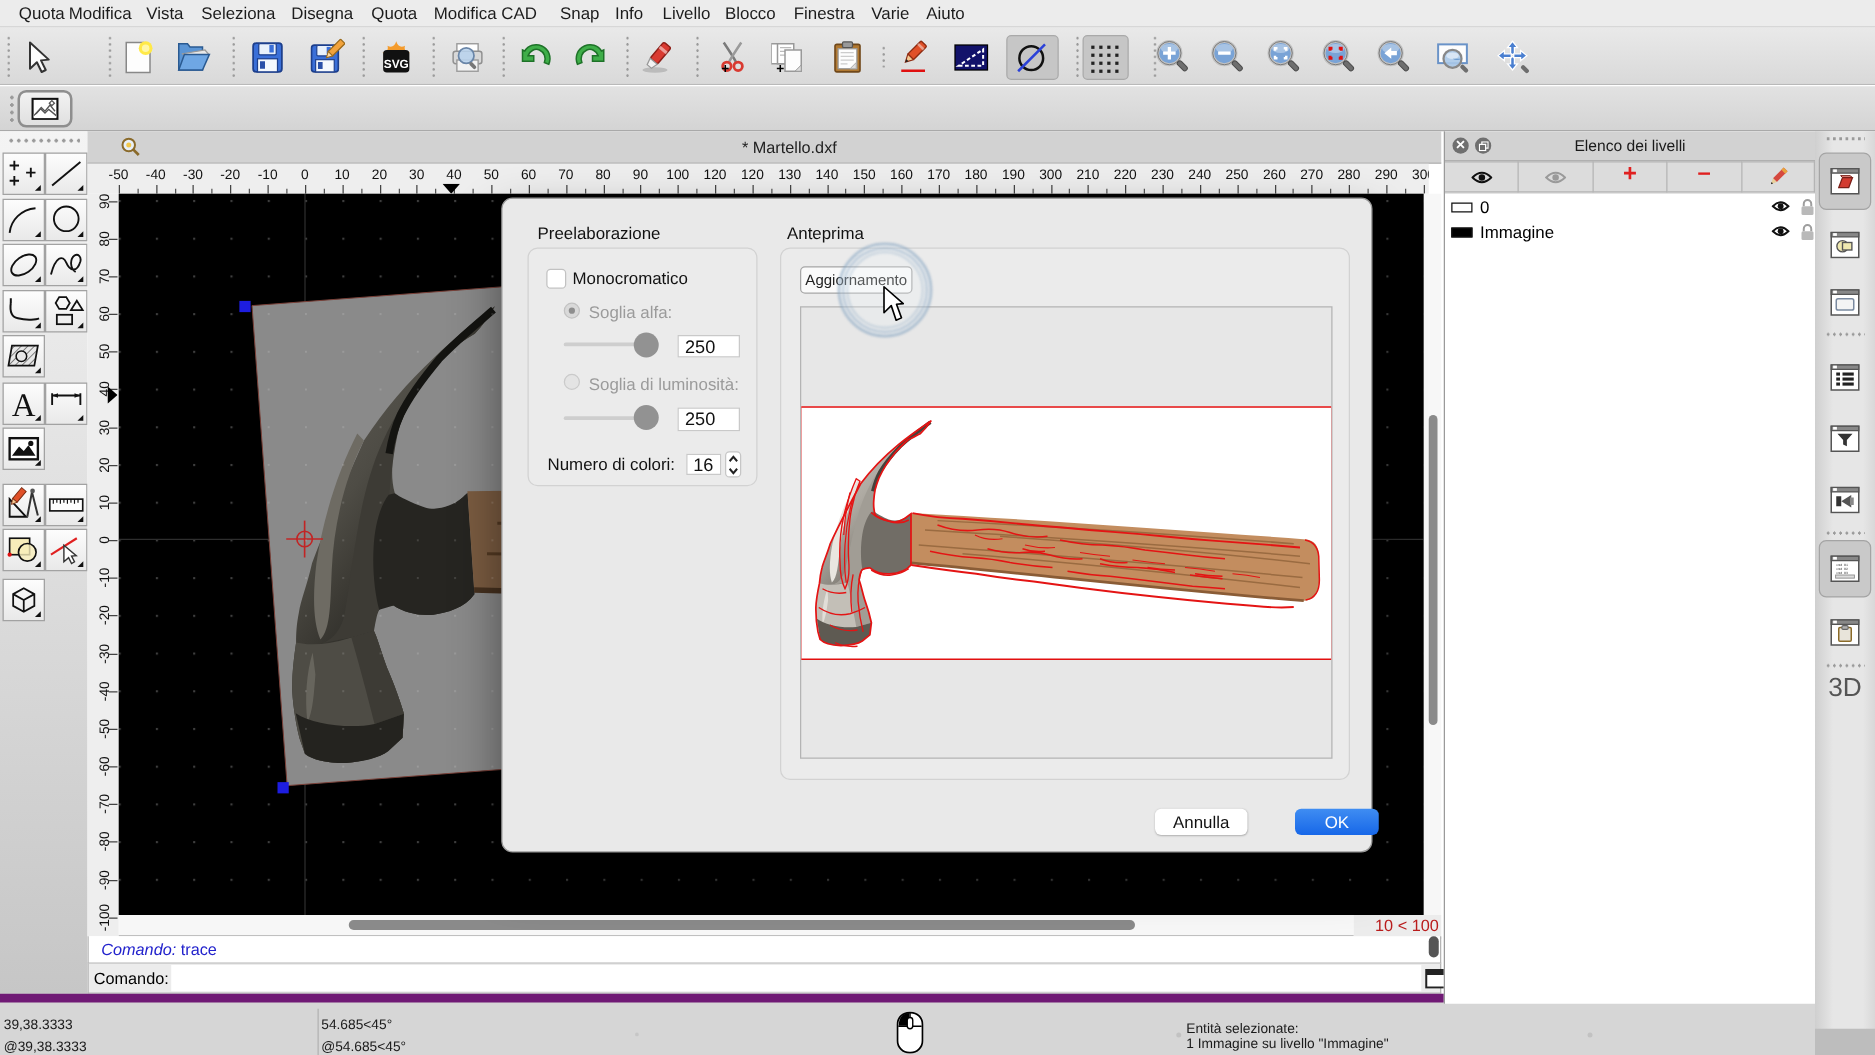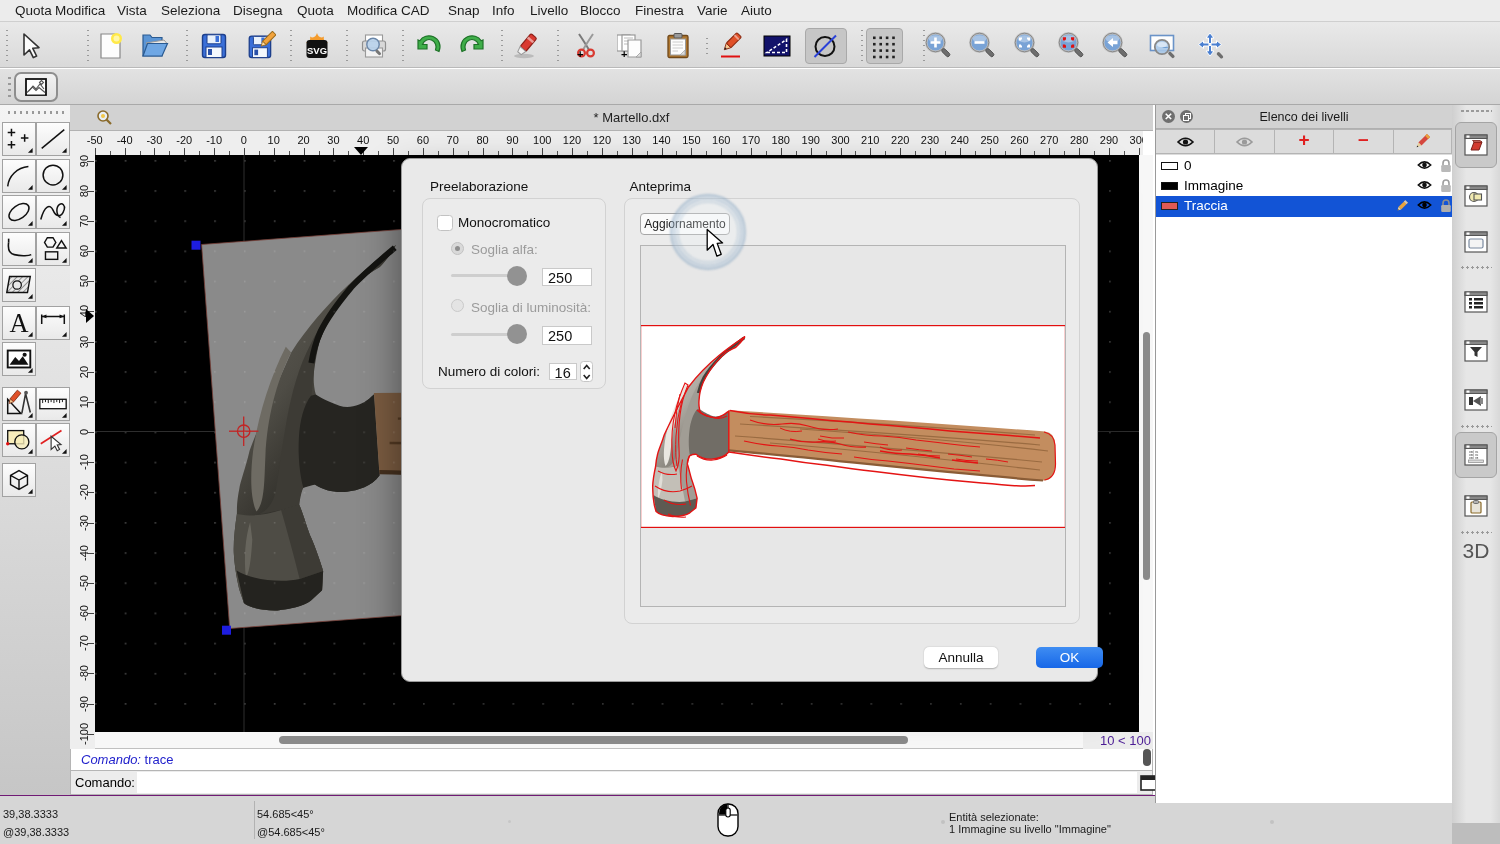--- a/index.html
+++ b/index.html
@@ -13,24 +13,24 @@
 .pressedbg{position:absolute;top:5.5px;width:37px;height:36px;background:#c6c6c6;border:1px solid #a9a9a9;border-radius:4px}
 #leftdock{left:0;top:105px;width:70px;height:691px;background:linear-gradient(#f4f4f4,#c6c6c6)}
 .lbtn{position:absolute;width:33.5px;height:34px;background:linear-gradient(#fdfdfd,#e9e9e9);border:1px solid #a2a2a2}
 #titlebar{left:70px;top:105px;width:1083px;height:26px;background:#d2d2d2;border-bottom:1px solid #b2b2b2}
 #titlebar .t{position:absolute;left:40px;right:0;top:5px;text-align:center;font-size:13px;color:#222}
 #hruler{left:70px;top:131px;width:1073px;height:24px;background:#eeeeee;overflow:hidden}
 #vruler{left:70px;top:155px;width:25px;height:594px;background:#eeeeee}
 #canvas{left:95px;top:155px;width:1044px;height:577px;background:#000}
 #vscroll{left:1139px;top:155px;width:14px;height:577px;background:#f7f7f7}
 #hscrollrow{left:95px;top:732px;width:988px;height:17px;background:#f7f7f7;border-bottom:1px solid #c0c0c0}
-#corner{left:1083px;top:732px;width:70px;height:17px;background:#ececec;border-bottom:1px solid #c0c0c0;font-size:13px;color:#4c1d95;text-align:right;padding:1px 2px 17px 0}
+#corner{left:1083px;top:732px;width:70px;height:17px;background:#ececec;border-bottom:1px solid #c0c0c0;font-size:13px;color:#b91c1c;text-align:right;padding:1px 2px 17px 0}
 #cmdhist{left:70px;top:749px;width:1083px;height:22px;background:#fff;border:1px solid #b5b5b5;border-top:none;font-size:13px}
 #cmdrow{left:70px;top:771px;width:1083px;height:24px;background:#ececec;border:1px solid #b5b5b5;border-top:none;font-size:13px}
-#statusbar{left:0;top:795px;width:1500px;height:49px;background:#d6d6d6;border-top:1px solid #701a75;font-size:11px;color:#1a1a1a}
+#statusbar{left:0;top:795px;width:1500px;height:49px;background:#d6d6d6;border-top:7px solid #701a75;font-size:11px;color:#1a1a1a}
 #rpanel{left:1155px;top:105px;width:297px;height:698px;background:#fff;border-left:1px solid #9a9a9a}
 #rphead{position:absolute;left:0;top:0;width:296px;height:24px;background:#d2d2d2;border-bottom:1px solid #b0b0b0}
 #rpbar{position:absolute;left:0;top:24px;width:296px;height:26px;background:#dcdcdc}
 #dockstrip{left:1452px;top:105px;width:48px;height:739px;background:linear-gradient(90deg,#cfcfcf,#e6e6e6 30%,#e6e6e6 80%,#d8d8d8)}
 #dialog{left:401px;top:158px;width:697px;height:524px;background:#e9e9e9;border:1px solid #9a9a9a;border-radius:9px;box-shadow:0 18px 40px rgba(0,0,0,0.45);font-size:13.5px;color:#111}
 .gbox{position:absolute;border:1px solid #d2d2d2;border-radius:8px;background:rgba(255,255,255,0.12)}
 .field{position:absolute;background:#fff;border:1px solid #c9c9c9;font-size:14.5px;color:#111}
 .gray{color:#9b9b9b}
 .row2{line-height:11.5px}
 svg{display:block}
@@ -801,46 +801,20 @@
           <circle cx="8.5" cy="6" r="2.8" fill="#111"></circle>
         </svg>
       </div>
 <div class="abs" style="left:284px;top:3px">
         <svg width="12" height="14" viewBox="0 0 12 14">
           <path d="M3,6 L3,4.2 A3,3.2 0 0 1 9,4.2 L9,6" fill="none" stroke="#9e9e9e" stroke-width="1.6"></path>
           <rect x="1.2" y="6" width="9.6" height="7" rx="1.2" fill="#b9b9b9"></rect>
         </svg>
       </div>
 </div>
-<div class="abs" style="left:0;top:91px;width:296px;height:20.5px;background:#1254d6;font-size:13.5px;color:#fff">
-<div class="abs" style="left:5px;top:5.5px;width:16.5px;height:8px;background:#e05a55;border:1.5px solid #222"></div>
-<span class="abs" style="left:28px;top:2px">Traccia</span>
-<div class="abs" style="left:239px;top:3px">
-        <svg width="14" height="14" viewBox="0 0 14 14">
-          <g transform="rotate(45 7 7)">
-            <rect x="5.2" y="0.5" width="3.6" height="9.5" fill="#e8a33d"></rect>
-            <rect x="5.2" y="0.5" width="3.6" height="2" fill="#c6c6c6"></rect>
-            <polygon points="5.2,10 8.8,10 7,13.5" fill="#e8cf9a"></polygon>
-            <polygon points="6.3,12.1 7.7,12.1 7,13.5" fill="#222"></polygon>
-          </g>
-        </svg>
-      </div>
-<div class="abs" style="left:261px;top:4px">
-        <svg width="15" height="10" viewBox="0 0 17 12">
-          <path d="M1,6 Q8.5,-1.5 16,6 Q8.5,13.5 1,6 Z" fill="none" stroke="#000" stroke-width="1.8"></path>
-          <circle cx="8.5" cy="6" r="2.8" fill="#000"></circle>
-        </svg>
-      </div>
-<div class="abs" style="left:284px;top:3px">
-        <svg width="12" height="14" viewBox="0 0 12 14">
-          <path d="M3,6 L3,4.2 A3,3.2 0 0 1 9,4.2 L9,6" fill="none" stroke="#8e8e8e" stroke-width="1.6"></path>
-          <rect x="1.2" y="6" width="9.6" height="7" rx="1.2" fill="#adadad"></rect>
-        </svg>
-      </div>
-</div>
 </div>
 <div class="abs" id="dockstrip">
 <div class="abs" style="left:8px;top:4px;width:32px;height:4px;background-image:radial-gradient(circle,#9a9a9a 40%,transparent 44%);background-size:5px 4px"></div>
 <div class="abs" style="left:3px;top:17px;width:42px;height:46px;background:#c9c9c9;border:1px solid #a4a4a4;border-radius:6px"></div>
 <div class="abs" style="left:12px;top:29px">
       <svg width="24" height="22" viewBox="0 0 24 22">
         <rect x="1" y="1" width="22" height="20" fill="#fff" stroke="#555" stroke-width="1.2"></rect>
         <rect x="1" y="1" width="22" height="3.5" fill="#888" stroke="#555" stroke-width="1"></rect>
         <rect x="2.5" y="1.5" width="3" height="2.2" fill="#fff"></rect>
         <g transform="translate(5,6)">

